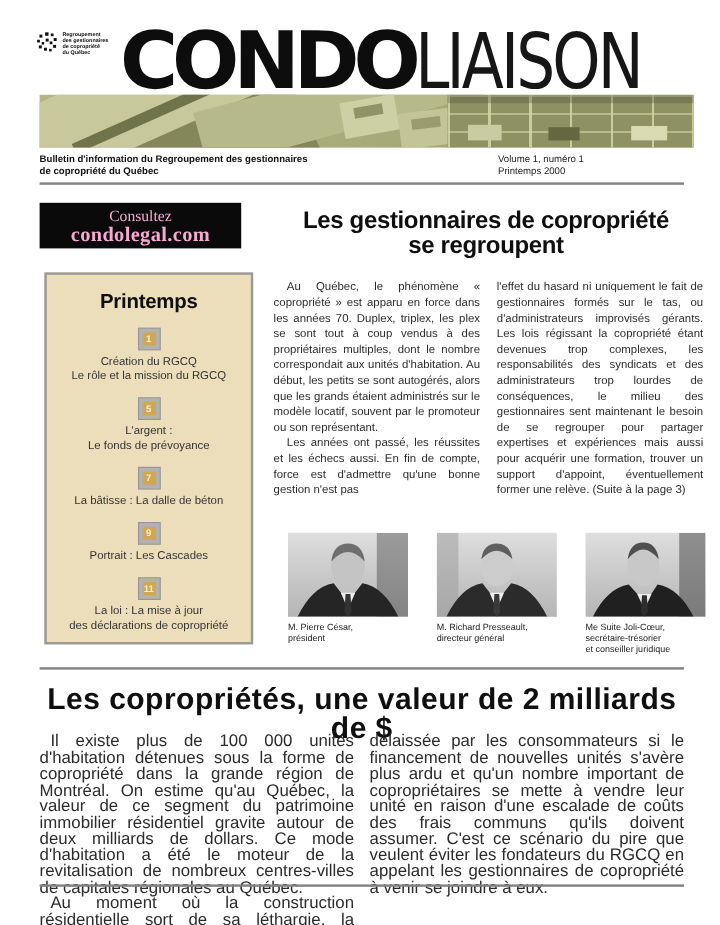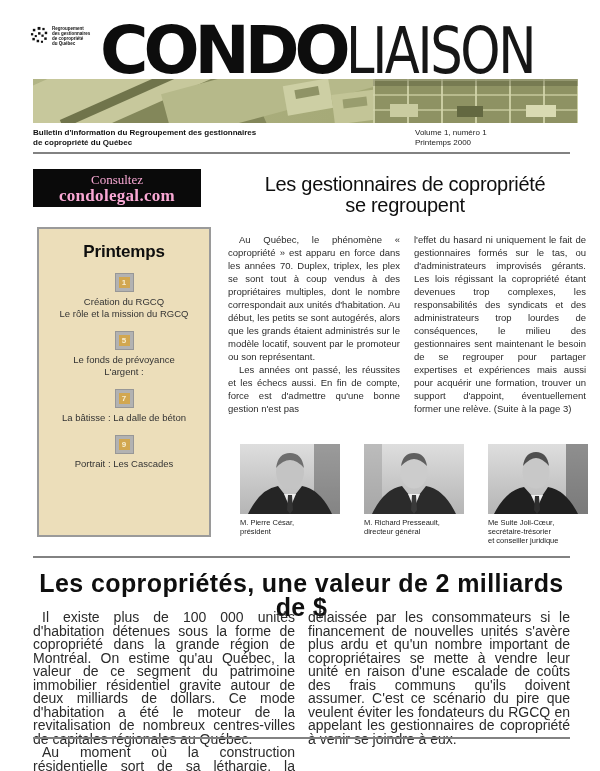--- a/index.html
+++ b/index.html
@@ -57,21 +57,21 @@
   .promo{
     position:absolute;left:33px;top:169px;width:168px;height:38px;background:#0a0a0a;
     color:#f9a8d4;text-align:center;font-family:"Liberation Serif",serif;cursor:pointer;
   }
   .promo-line1{font-size:13px;line-height:15px;margin-top:3px;}
   .promo-line2{font-size:17px;line-height:17px;font-weight:bold;letter-spacing:.3px;}
 
   
   .headline1{
     position:absolute;left:222px;top:174px;width:366px;text-align:center;
-    font-size:20px;line-height:21px;font-weight:normal;letter-spacing:-.3px;color:#0f0f0f;
+    font-size:20px;line-height:21px;font-weight:bold;letter-spacing:-.3px;color:#0f0f0f;
   }
 
   
   .sommaire{
     position:absolute;left:37px;top:227px;width:174px;height:310px;box-sizing:border-box;
     background:#ecdeba;border:2px solid #9a9a9a;text-align:center;
   }
   .sommaire-title{font-size:17px;font-weight:bold;letter-spacing:-.2px;color:#0f0f0f;margin-top:13px;}
   .s-item{margin-top:12px;}
   .num-badge{
@@ -183,22 +183,22 @@
         <div>Création du RGCQ</div>
         <div>Le rôle et la mission du RGCQ</div>
       </div>
     </div>
 
     <div class="s-item">
       <div class="num-badge">
           <span>5</span>
         </div>
       <div class="s-label">
+        <div>L'argent :</div>
         <div>Le fonds de prévoyance</div>
-        <div>L'argent :</div>
       </div>
     </div>
 
     <div class="s-item">
       <div class="num-badge">
           <span>7</span>
         </div>
       <div class="s-label">
         <div>La bâtisse : La dalle de béton</div>
       </div>
@@ -206,20 +206,29 @@
 
     <div class="s-item">
       <div class="num-badge">
           <span>9</span>
         </div>
       <div class="s-label">
         <div>Portrait : Les Cascades</div>
       </div>
     </div>
 
+    <div class="s-item">
+      <div class="num-badge">
+          <span>11</span>
+        </div>
+      <div class="s-label">
+        <div>La loi : La mise à jour</div>
+        <div>des déclarations de copropriété</div>
+      </div>
+    </div>
   </div>
 
   <div class="art1">
     <div class="col">
       <p>Au Québec, le phénomène « copropriété » est apparu en force dans les années 70. Duplex, triplex, les plex se sont tout à coup vendus à des propriétaires multiples, dont le nombre correspondait aux unités d'habitation. Au début, les petits se sont autogérés, alors que les grands étaient administrés sur le modèle locatif, souvent par le promoteur ou son représentant.</p>
       <p>Les années ont passé, les réussites et les échecs aussi. En fin de compte, force est d'admettre qu'une bonne gestion n'est pas</p>
     </div>
     <div class="col">
       <p class="noindent">l'effet du hasard ni uniquement le fait de gestionnaires formés sur le tas, ou d'administrateurs improvisés gérants. Les lois régissant la copropriété étant devenues trop complexes, les responsabilités des syndicats et des administrateurs trop lourdes de conséquences, le milieu des gestionnaires sent maintenant le besoin de se regrouper pour partager expertises et expériences mais aussi pour acquérir une formation, trouver un support d'appoint, éventuellement former une relève. (Suite à la page 3)</p>
     </div>

